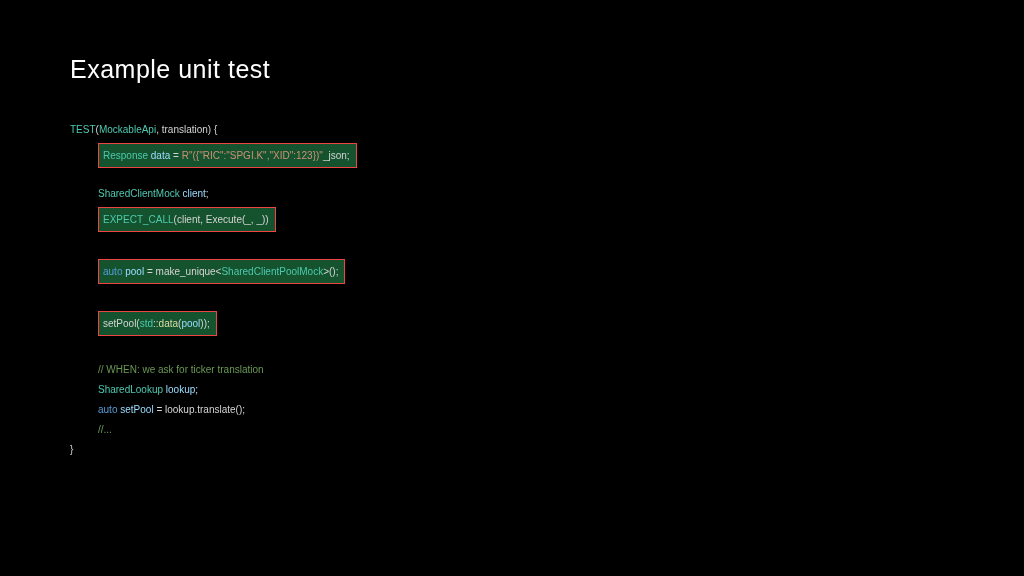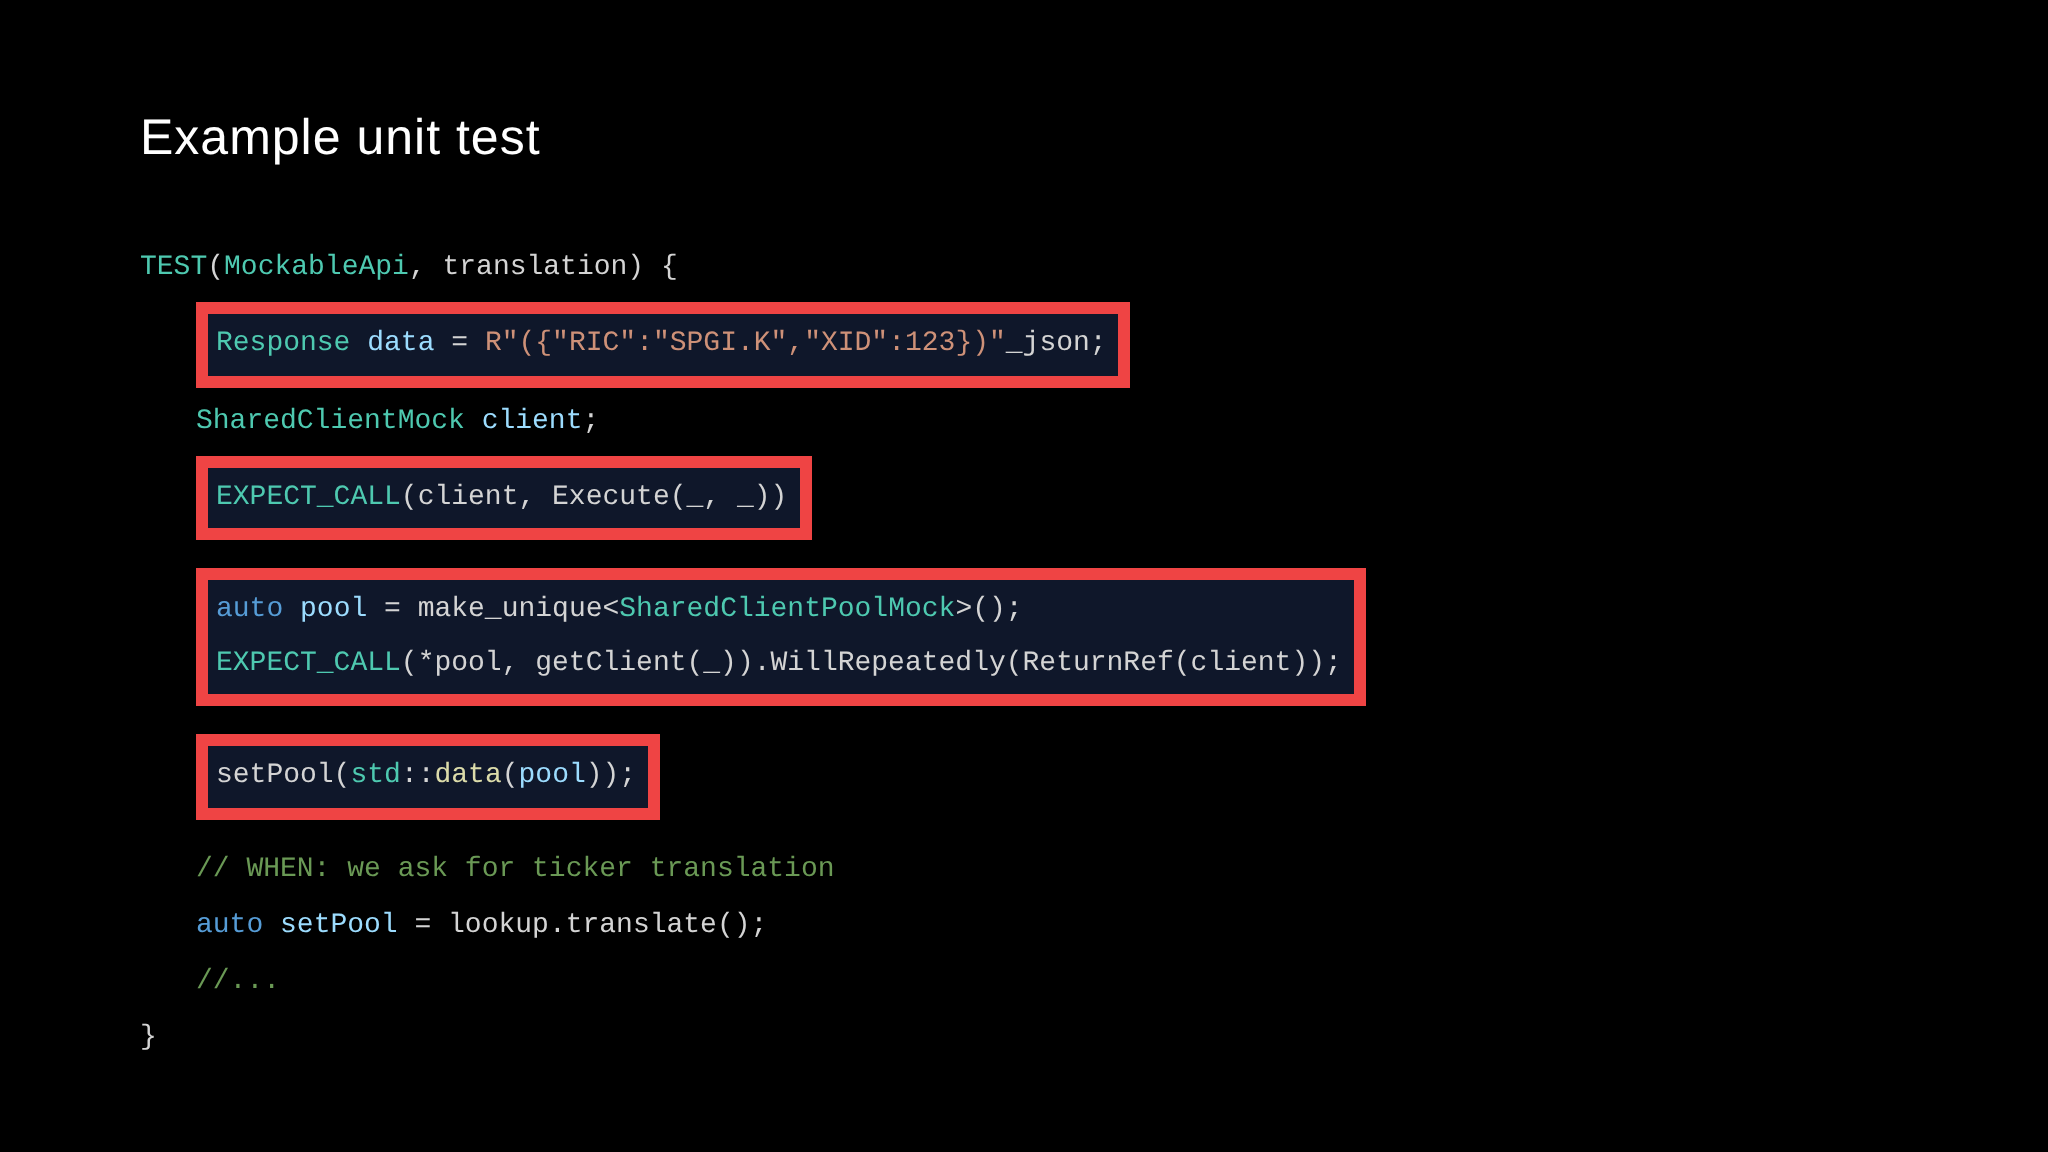--- a/index.html
+++ b/index.html
@@ -12,34 +12,34 @@
     padding: 55px 70px 30px 70px;
   }
   .title {
     color: #ffffff;
     font-size: 25px;
     font-weight: 300;
     margin-bottom: 36px;
     letter-spacing: 0.5px;
   }
   .code-area {
-    font-family: Liberation Mono, monospace;
-    font-size: 14px;
+    font-family: Liberation Sans, sans-serif;
+    font-size: 10px;
     line-height: 2.0;
     color: #d4d4d4;
   }
   .line { white-space: pre; }
   .indent1 { padding-left: 28px; }
   .boxed {
     display: inline-block;
-    background: #0f172a;
-    border: 6px solid #ef4444;
+    background: #14532d;
+    border: 1px solid #ef4444;
     padding: 2px 6px 2px 4px;
     margin-top: 3px;
-    margin-bottom: 3px;
+    margin-bottom: 16px;
     line-height: 1.9;
   }
   .spacer { height: 8px; }
   .tk-func    { color: #4ec9b0; }
   .tk-type    { color: #4ec9b0; }
   .tk-keyword { color: #569cd6; }
   .tk-var     { color: #9cdcfe; }
   .tk-string  { color: #ce9178; }
   .tk-comment { color: #6a9955; }
   .tk-punct   { color: #d4d4d4; }
@@ -66,34 +66,34 @@
     <div class="boxed">
       <div class="line"><span class="tk-func">EXPECT_CALL</span><span class="tk-punct">(client, Execute(_, _))</span></div>
     </div>
   </div>
 
   <div class="spacer"></div>
 
   <div class="indent1">
     <div class="boxed">
       <div class="line"><span class="tk-keyword">auto</span><span class="tk-var"> pool</span><span class="tk-punct"> = make_unique&lt;</span><span class="tk-type">SharedClientPoolMock</span><span class="tk-punct">&gt;();</span></div>
-      <div class="line"><span class="tk-func">EXPECT_CALL</span><span class="tk-punct">(*pool, getClient(_)).WillRepeatedly(ReturnRef(client));</span></div>
     </div>
   </div>
 
   <div class="spacer"></div>
 
   <div class="indent1">
     <div class="boxed line"><span class="tk-punct">setPool(</span><span class="tk-ns">std</span><span class="tk-punct">::</span><span class="tk-member">data</span><span class="tk-punct">(</span><span class="tk-var">pool</span><span class="tk-punct">));</span></div>
   </div>
 
   <div class="spacer"></div>
 
   <div class="line indent1"><span class="tk-comment">// WHEN: we ask for ticker translation</span></div>
 
+  <div class="line indent1"><span class="tk-type">SharedLookup</span><span class="tk-var"> lookup</span><span class="tk-punct">;</span></div>
 
   <div class="line indent1"><span class="tk-keyword">auto</span><span class="tk-var"> setPool</span><span class="tk-punct"> = lookup.translate();</span></div>
 
   <div class="line indent1"><span class="tk-comment">//...</span></div>
 
   <div class="line"><span class="tk-punct">}</span></div>
 
 </div>
 
 </body></html>

